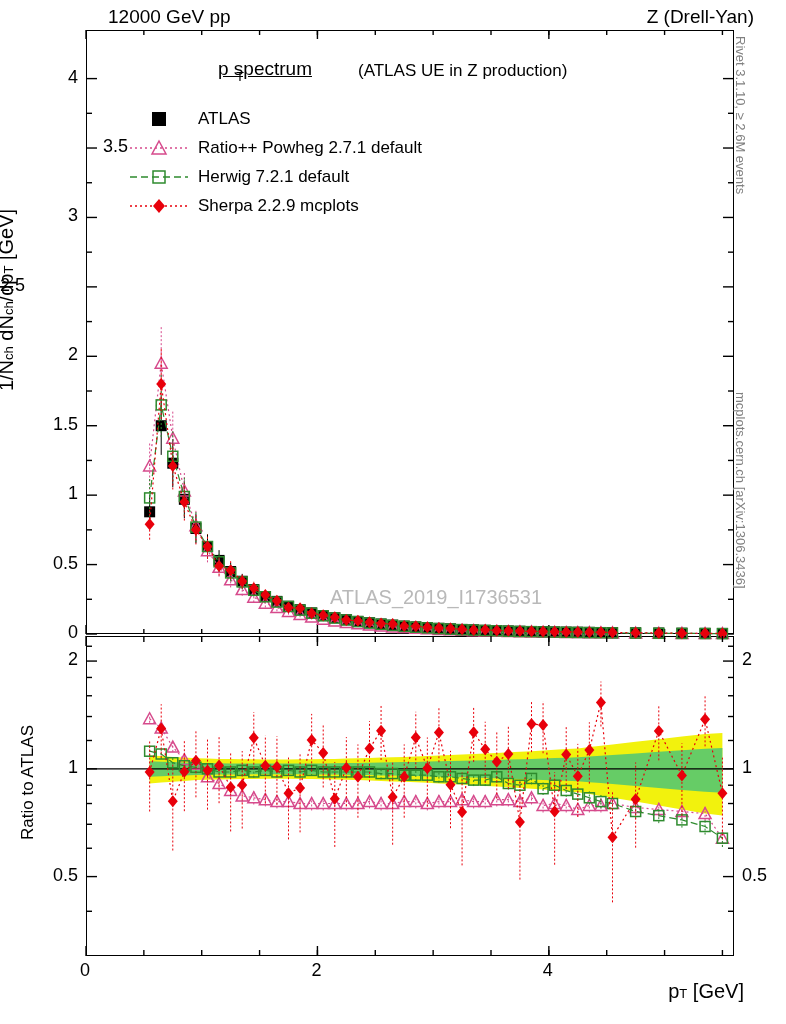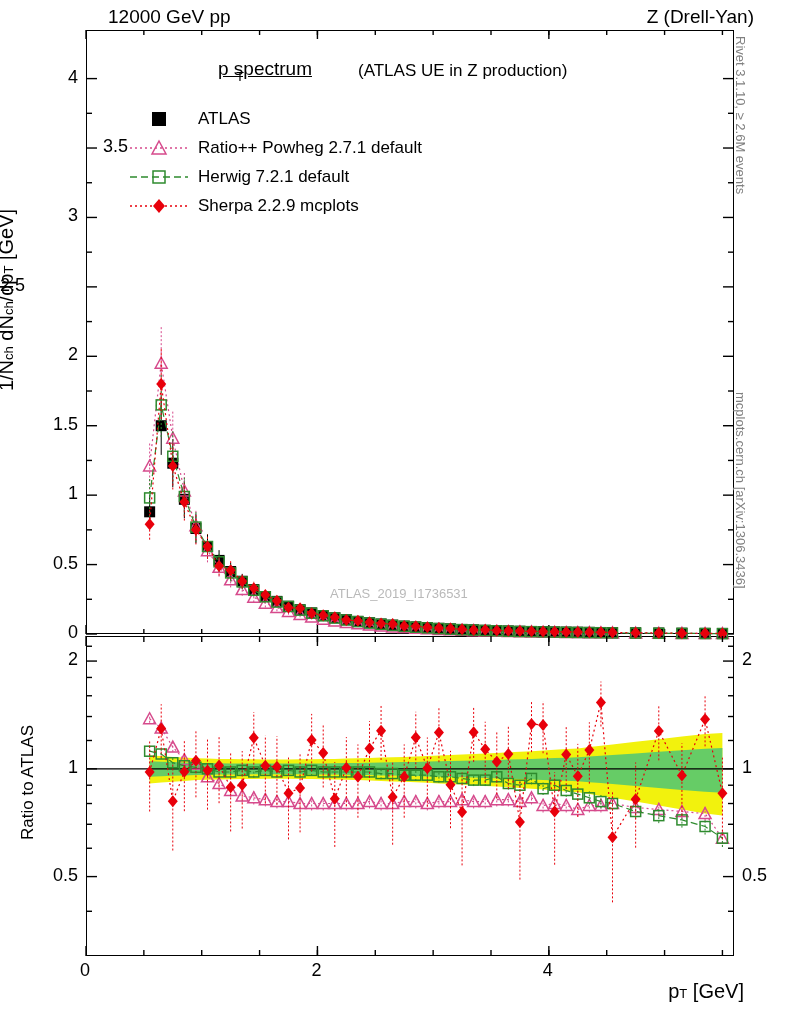--- a/index.html
+++ b/index.html
@@ -24,21 +24,21 @@
   #ylabTop{position:absolute;left:-5px;top:300px;transform:rotate(-90deg) translate(-50%,0);transform-origin:left top;font-size:20px;white-space:nowrap;}
   
   #ylabBot{position:absolute;left:18px;top:840px;transform:rotate(-90deg);transform-origin:left top;font-size:17px;white-space:nowrap;}
   
   #xlab{right:42px;top:980px;font-size:20px;}
 
   
   .rside{position:absolute;font-size:13px;color:#808080;transform-origin:left top;transform:rotate(90deg);white-space:nowrap;}
 
   
-  #wm{left:330px;top:586px;font-size:13px;color:#b9b9b9;}
+  #wm{left:330px;top:586px;font-size:20px;color:#b9b9b9;}
   .tlab{position:absolute;font-size:18px;white-space:nowrap;}
 
   
   #legend{position:absolute;left:128px;top:108px;font-size:17px;}
   .lrow{position:relative;height:29px;}
   .lsym{position:absolute;left:0;top:0;width:62px;height:22px;}
   .ltxt{position:absolute;left:70px;top:1px;white-space:nowrap;font-size:17px;}
 
   svg{display:block;overflow:visible;}
 </style>

